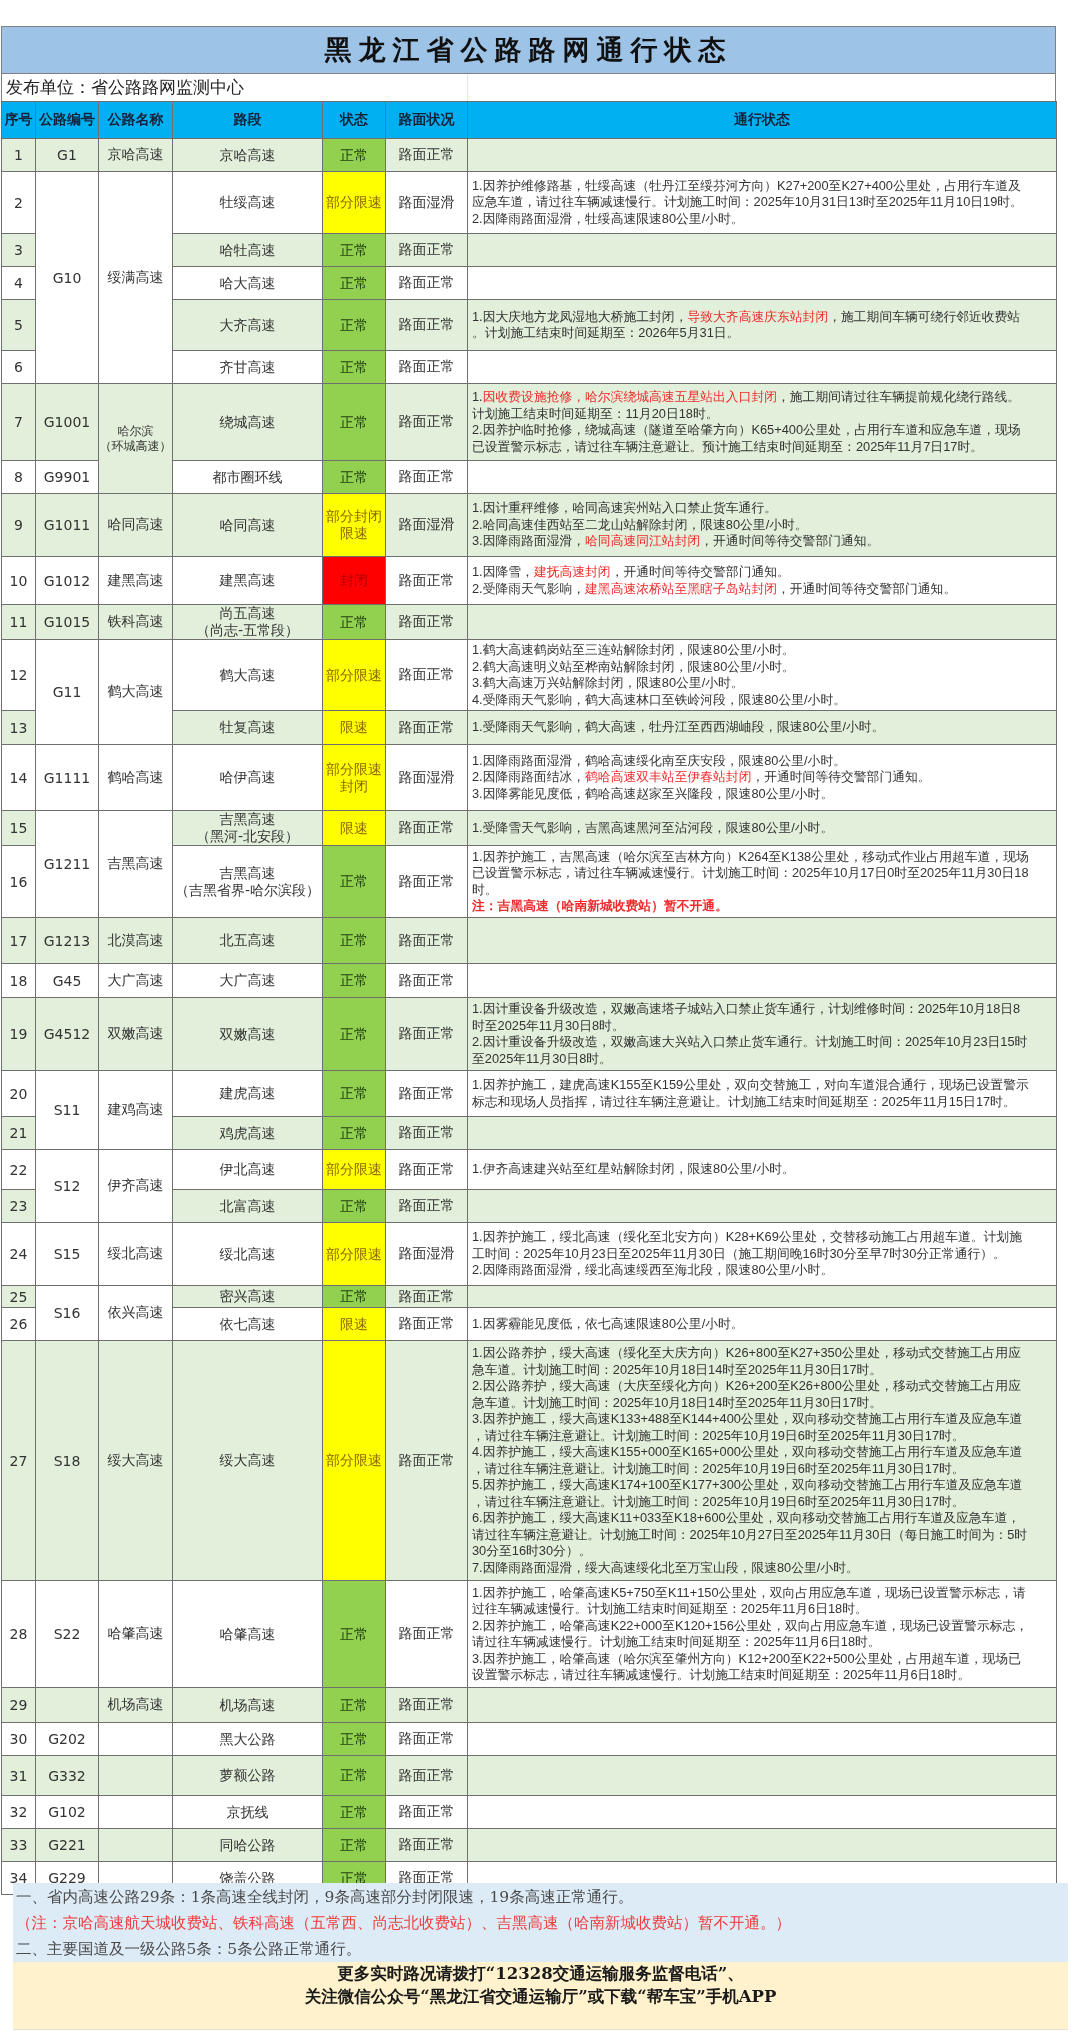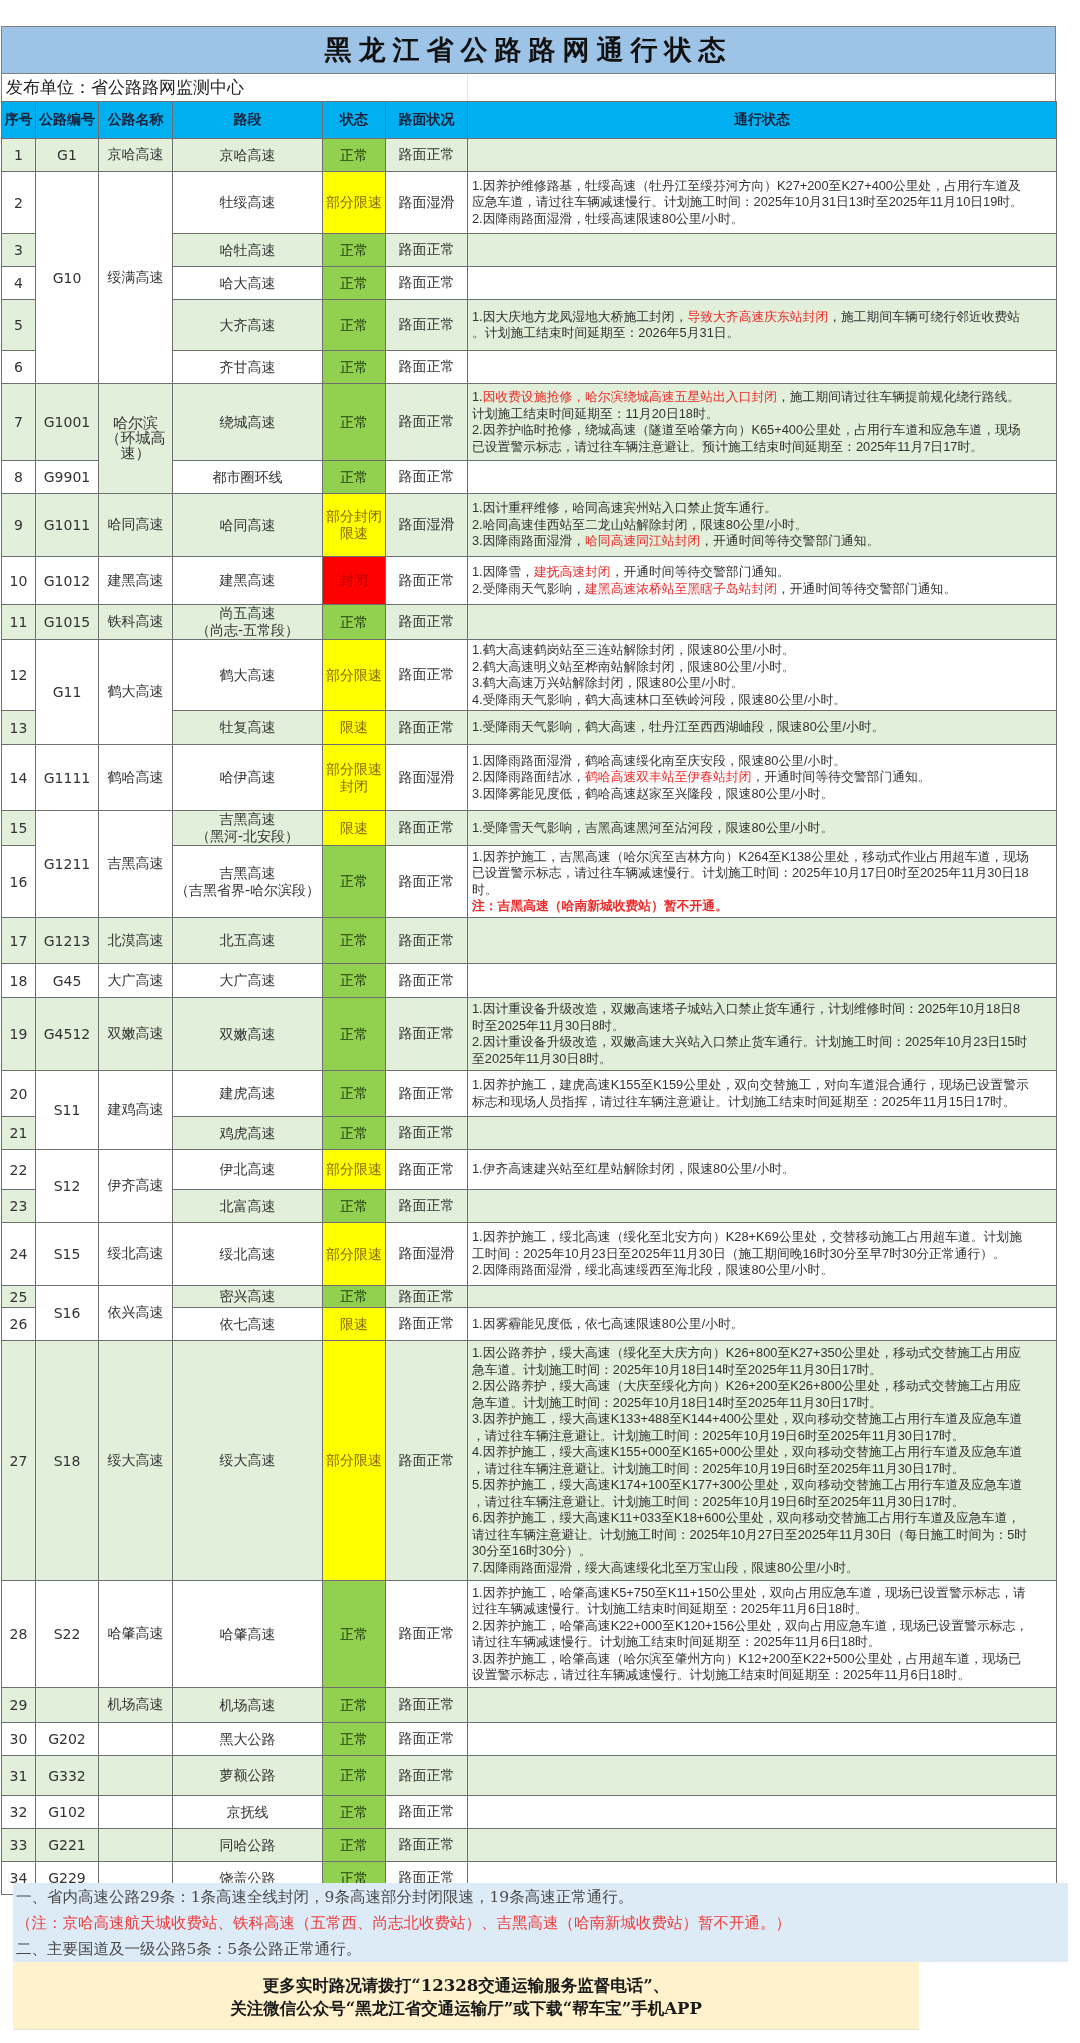--- a/index.html
+++ b/index.html
@@ -22,21 +22,21 @@
 
   table#grid { width: 1055px; border-collapse: collapse; table-layout: fixed; }
   #grid th, #grid td { border: 1px solid #6f6f6f; text-align: center; vertical-align: middle;
                        padding: 0; overflow: hidden; white-space: pre-line; }
   #grid thead tr { height: 37px; }
   #grid th { background: #00b0f0; color: #14233c; font-weight: bold; font-size: 14px; }
   #grid td { font-size: 14px; color: #333; }
   #grid tr.odd td { background: #e2efda; }
   #grid tr.even td { background: #ffffff; }
   #grid td.merged { background: #ffffff !important; }
-  #grid td.c-name.small { font-size: 15px; line-height: 15px; }
+  #grid td.c-name.small { font-size: 12px; line-height: 15px; }
   #grid td.c-seg { font-size: 14px; line-height: 17px; }
   #grid td.c-status { font-size: 14px; line-height: 17px; }
   #grid td.c-notes { text-align: left; padding: 2px 2px 2px 4px; font-size: 12.8px; line-height: 16.5px;
                      white-space: nowrap; font-family: "Liberation Sans", "DejaVu Sans", sans-serif; color: #333; }
   .nl { white-space: nowrap; overflow: hidden; }
 
   #grid-body tr:nth-child(1){height:33px} #grid-body tr:nth-child(2){height:62px}
   #grid-body tr:nth-child(3){height:33px} #grid-body tr:nth-child(4){height:33px}
   #grid-body tr:nth-child(5){height:51px} #grid-body tr:nth-child(6){height:33px}
   #grid-body tr:nth-child(7){height:77px} #grid-body tr:nth-child(8){height:33px}
@@ -51,22 +51,22 @@
   #grid-body tr:nth-child(25){height:22px} #grid-body tr:nth-child(26){height:33px}
   #grid-body tr:nth-child(27){height:240px} #grid-body tr:nth-child(28){height:107px}
   #grid-body tr:nth-child(29){height:35px} #grid-body tr:nth-child(30){height:33px}
   #grid-body tr:nth-child(31){height:40px} #grid-body tr:nth-child(32){height:33px}
   #grid-body tr:nth-child(33){height:33px} #grid-body tr:nth-child(34){height:33px}
 
   .summary { position: absolute; left: 13px; top: 1883px; width: 1055px; height: 79px; box-sizing: border-box;
              background: #ddebf7; padding: 1px 0 0 3px; font-family: "DejaVu Serif", "Liberation Serif", serif;
              font-size: 15.5px; line-height: 26px; color: #4a4a4a; }
   .summary .red { color: #f03c3c; }
-  .promo { position: absolute; left: 13px; top: 1962px; width: 906px; height: 68px; box-sizing: border-box;
-           background: #fff2cc; border-bottom: 1px solid #e6e2d6; padding-top: 12px; text-align: center;
+  .promo { position: absolute; left: 13px; top: 1962px; width: 1055px; height: 68px; box-sizing: border-box;
+           background: #fff2cc; border-bottom: 1px solid #e6e2d6; text-align: center;
            font-family: "DejaVu Serif", "Liberation Serif", serif; font-weight: bold; font-size: 16.5px;
            line-height: 23px; color: #1a1a1a; }
 </style>
 </head>
 <body>
 
 <div id="sheet">
   <div class="title-bar">
     <h1>黑龙江省公路路网通行状态</h1>
   </div>

